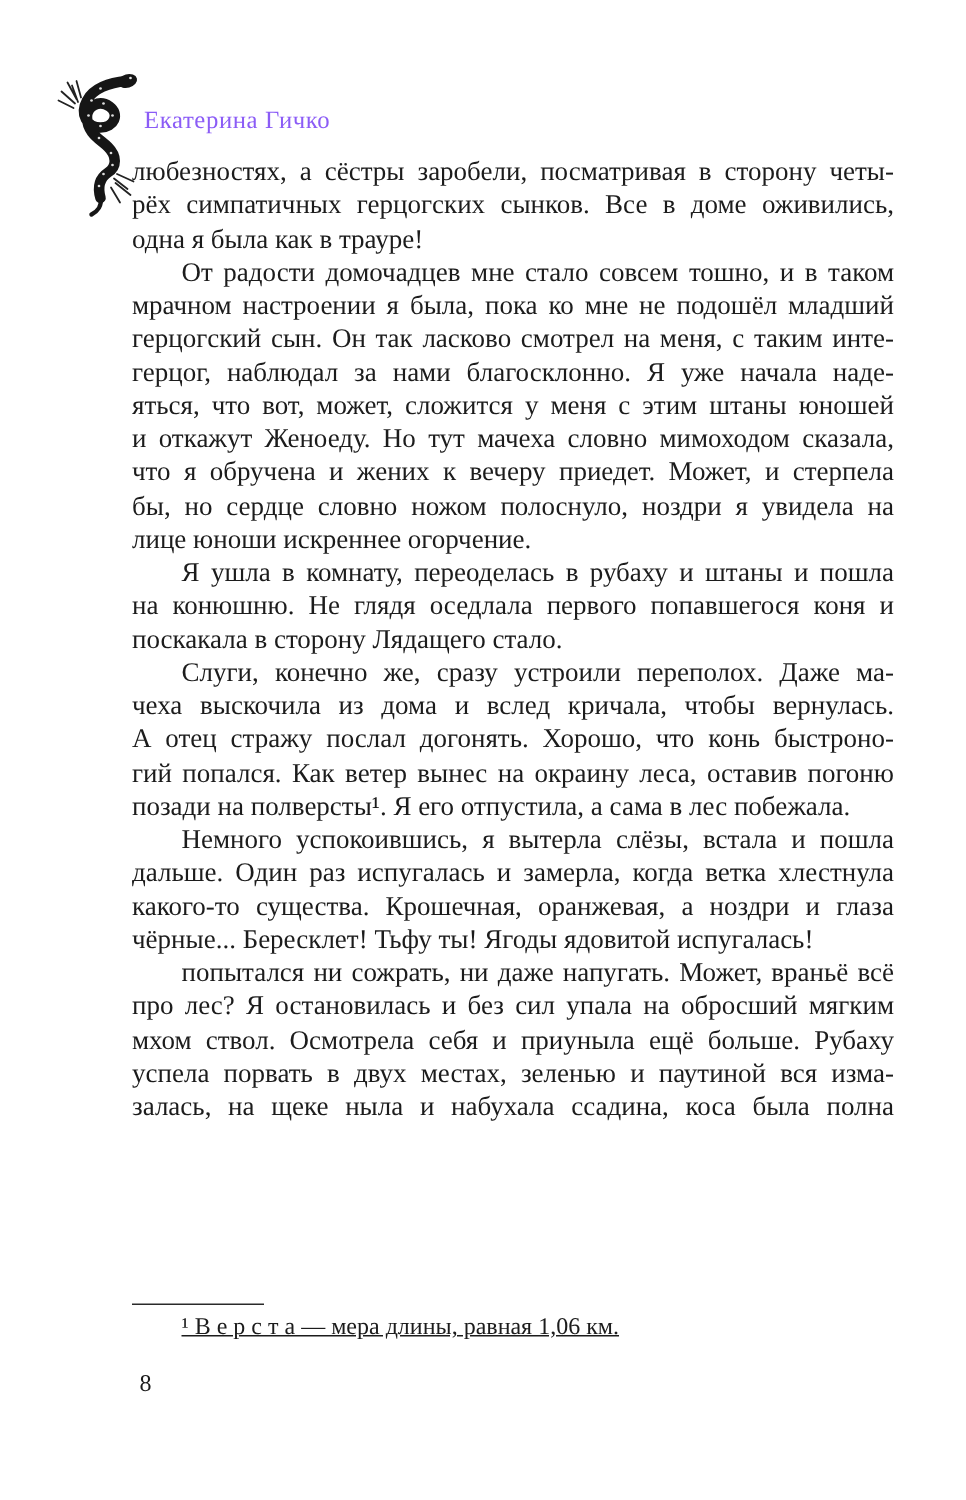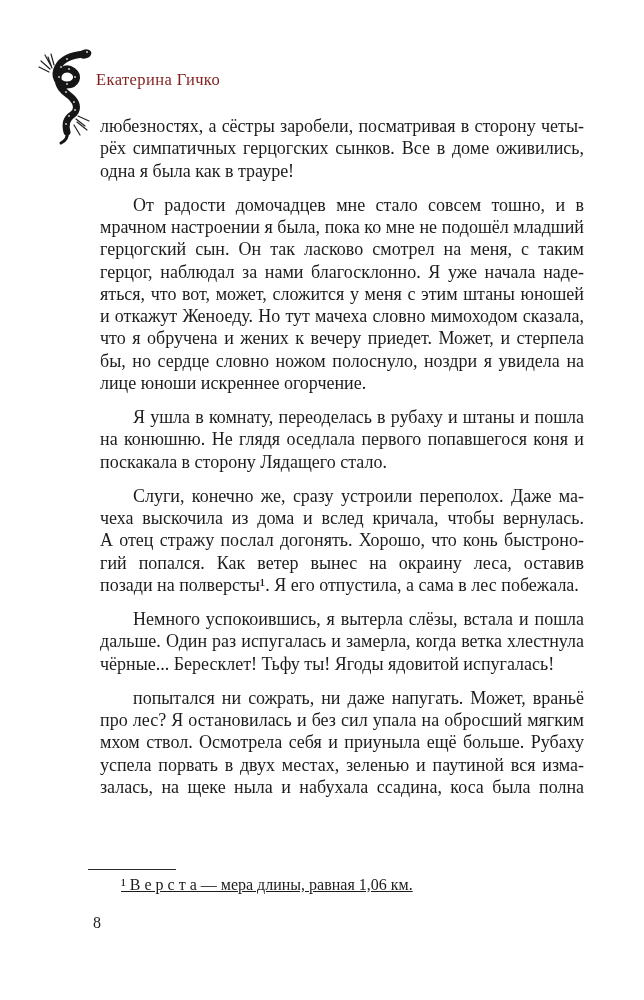--- a/index.html
+++ b/index.html
@@ -18,32 +18,32 @@
   .ornament {
     position: absolute;
     left: 36px; top: 44px;
     width: 64px; height: 102px;
   }
   .author {
     position: absolute;
     left: 96px; top: 70px;
     font-size: 16.5px;
     letter-spacing: 0.4px;
-    color: #7f1d1d;
+    color: #8b5cf6;
     white-space: nowrap;
   }
   .text-block {
     position: absolute;
     left: 88px; top: 103px;
     width: 508px;
     font-size: 18px;
     line-height: 22.25px;
     color: #1c1c1c;
   }
-  .paragraph { margin: 12px; }
+  .paragraph { margin: 0; }
   .paragraph.indent .line:first-child { text-indent: 33px; }
   .line {
     text-align: justify;
     text-align-last: justify;
     white-space: normal;
     overflow: hidden;
     height: 22.25px;
   }
   .line.last {
     text-align-last: left;
@@ -133,20 +133,21 @@
       <div class="paragraph indent">
         <div class="line">Слуги, конечно же, сразу устроили переполох. Даже ма-</div>
         <div class="line">чеха выскочила из дома и вслед кричала, чтобы вернулась.</div>
         <div class="line">А отец стражу послал догонять. Хорошо, что конь быстроно-</div>
         <div class="line">гий попался. Как ветер вынес на окраину леса, оставив погоню</div>
         <div class="line last">позади на полверсты¹. Я его отпустила, а сама в лес побежала.</div>
       </div>
       <div class="paragraph indent">
         <div class="line">Немного успокоившись, я вытерла слёзы, встала и пошла</div>
         <div class="line">дальше. Один раз испугалась и замерла, когда ветка хлестнула</div>
+        <div class="line">какого-то существа. Крошечная, оранжевая, а ноздри и глаза</div>
         <div class="line last">чёрные... Бересклет! Тьфу ты! Ягоды ядовитой испугалась!</div>
       </div>
       <div class="paragraph indent">
         <div class="line">попытался ни сожрать, ни даже напугать. Может, враньё всё</div>
         <div class="line">про лес? Я остановилась и без сил упала на обросший мягким</div>
         <div class="line">мхом ствол. Осмотрела себя и приуныла ещё больше. Рубаху</div>
         <div class="line">успела порвать в двух местах, зеленью и паутиной вся изма-</div>
         <div class="line">залась, на щеке ныла и набухала ссадина, коса была полна</div>
       </div>
     </div>

